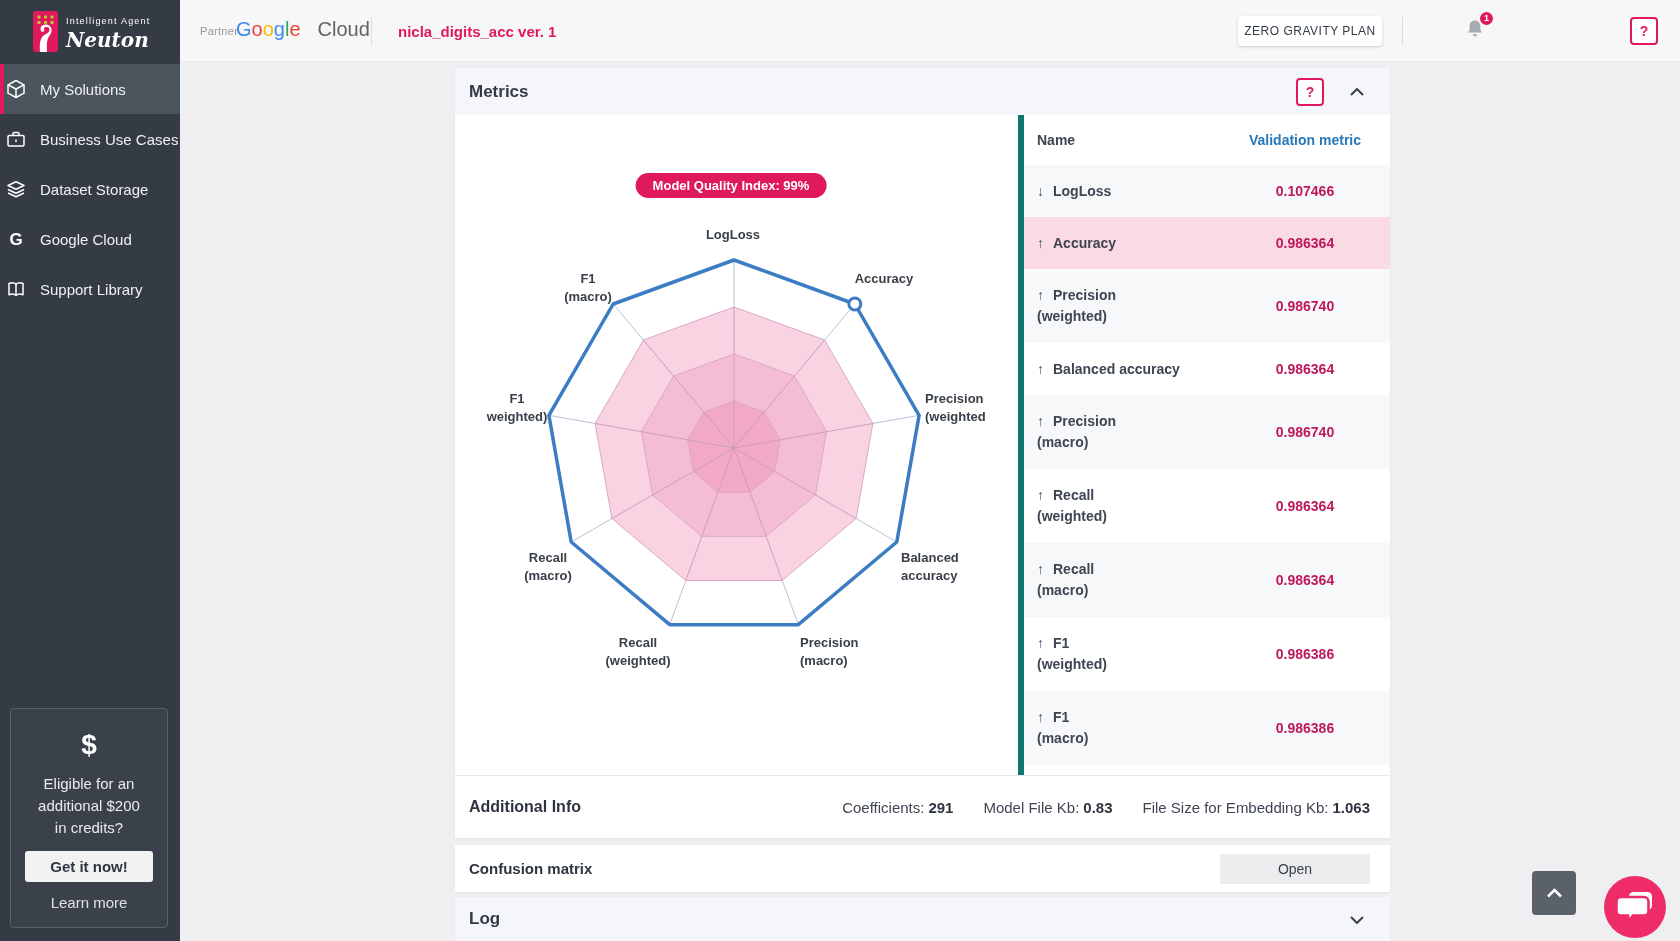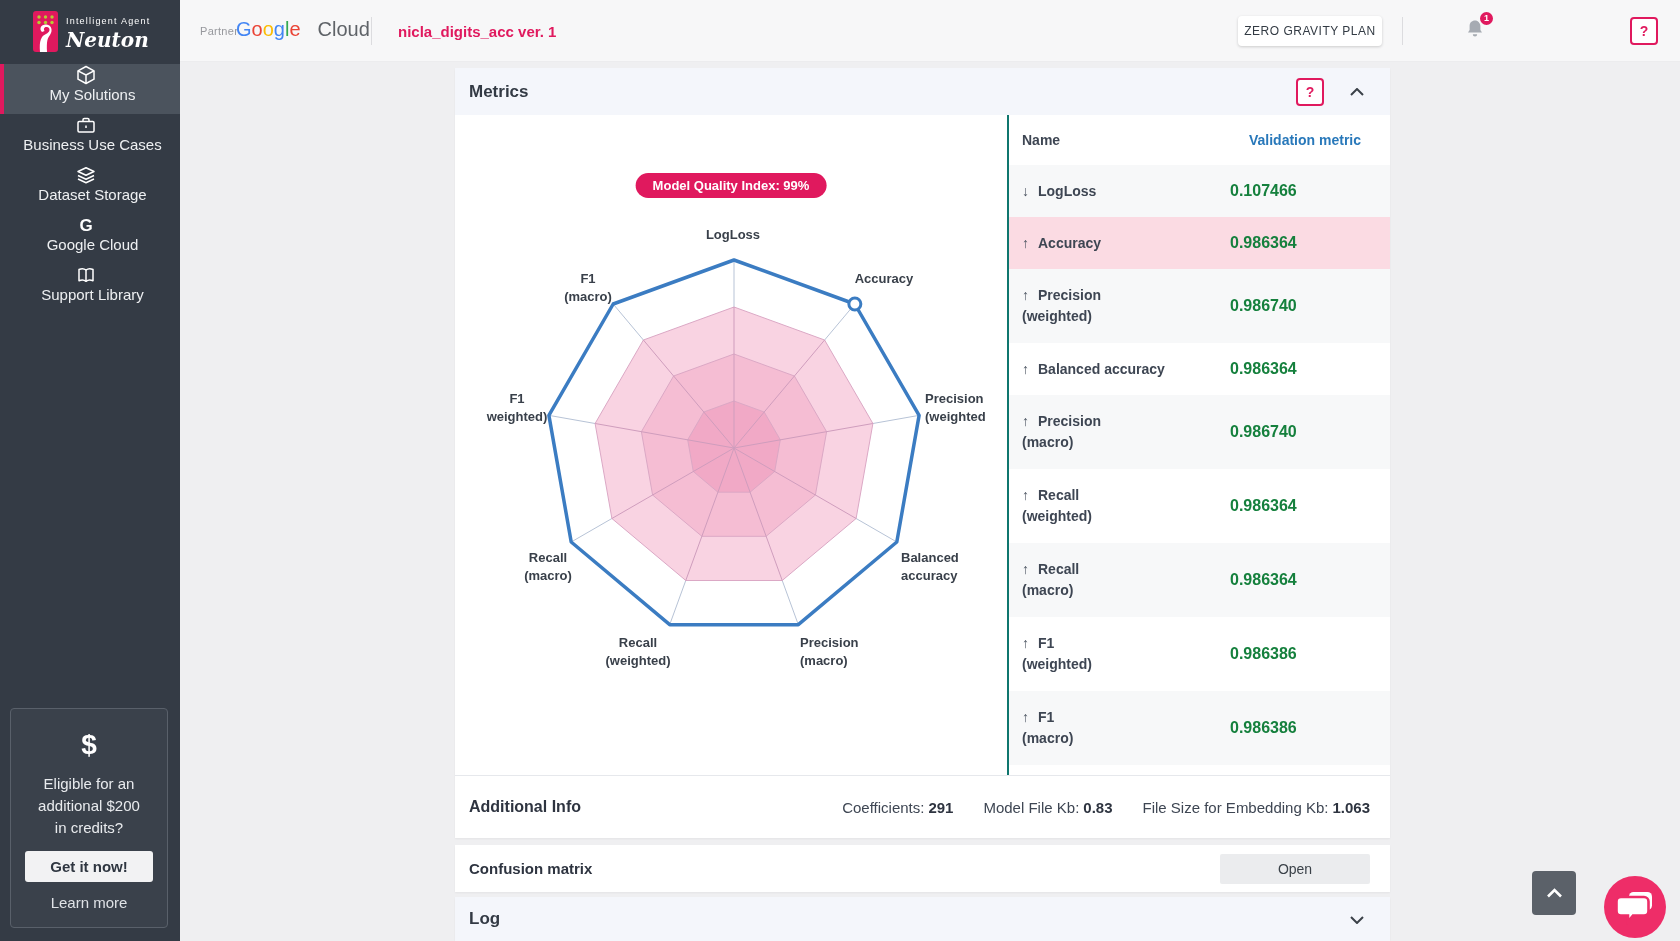--- a/index.html
+++ b/index.html
@@ -8,21 +8,21 @@
   .page { position:relative; width:1680px; height:941px; }
 
   
   .sidebar { position:absolute; left:0; top:0; width:180px; height:941px; background:#343b45; z-index:5; }
   .logo { position:relative; height:62px; cursor:pointer; }
   .logo-mark { position:absolute; left:33px; top:11px; width:25px; height:41px; background:#e0195e; border-radius:3px; }
   .logo-text { position:absolute; left:66px; top:16px; color:#fff; }
   .lt1 { font-size:9px; letter-spacing:1.2px; white-space:nowrap; }
   .lt2 { font-family:"DejaVu Serif", serif; font-style:italic; font-weight:bold; font-size:20px; margin-top:2px; }
   .nav { position:absolute; top:64px; left:0; width:100%; }
-  .nav-item { position:relative; height:50px; display:flex; align-items:center; padding-left:5px; cursor:pointer; color:#eef0f2;flex-direction:column; }
+  .nav-item { position:relative; height:50px; display:flex; align-items:center; padding-left:5px; cursor:pointer; color:#eef0f2; }
   .nav-item.active { background:#4b535d; }
   .nav-item.active::before { content:""; position:absolute; left:0; top:0; width:4px; height:100%; background:#e0195e; }
   .nav-icon { width:22px; height:22px; margin-right:13px; flex:0 0 auto; display:flex; align-items:center; justify-content:center; }
   .nav-label { font-size:15px; white-space:nowrap; }
   .promo { position:absolute; left:10px; top:708px; width:158px; height:220px; border:1px solid #59606a; border-radius:4px; background:#3a414b; text-align:center; color:#e9ebee; }
   .promo-icon { font-size:28px; font-weight:bold; color:#fff; margin-top:20px; }
   .promo-lines { margin-top:12px; font-size:15px; line-height:22px; }
   .promo-btn { display:block; margin:12px auto 0; width:128px; height:31px; background:#f2f2f3; border:none; border-radius:3px; font-family:inherit; font-size:15px; font-weight:bold; color:#2f3640; cursor:pointer; }
   .promo-link { margin-top:12px; font-size:15px; color:#dfe2e6; cursor:pointer; }
 
@@ -47,31 +47,31 @@
   .metrics-card { top:6px; height:770px; }
   .sec-head { height:47px; display:flex; align-items:center; padding:0 24px 0 14px; background:#f4f6fb; }
   .sec-title { font-size:17px; font-weight:600; color:#333a44; flex:1; }
   .mt-help { width:28px; height:28px; }
   .chev-btn { background:none; border:none; cursor:pointer; margin-left:24px; padding:2px; }
 
   .card-body { position:relative; height:660px; display:flex; }
   .chart-panel { position:relative; width:552px; height:660px; }
   .mqi-badge { position:absolute; left:50%; top:58px; transform:translateX(-50%); background:#e0195e; color:#fff; font-size:13px; font-weight:bold; line-height:25px; padding:0 17px; border-radius:13px; white-space:nowrap; }
 
-  .table-panel { width:383px; border-left:2px solid #0f766e; }
+  .table-panel { width:383px; border-left:6px solid #0f766e;margin-left:11px; }
   .thead { height:50px; display:flex; align-items:center; padding-left:13px; }
   .th-name { font-size:14px; font-weight:600; color:#3e4653; }
   .th-metric { width:150px; margin-left:auto; margin-right:10px; text-align:center; font-size:14px; font-weight:600; color:#2878ba; cursor:pointer; }
   .trow { display:flex; align-items:center; padding-left:13px; height:52px; cursor:pointer; }
   .trow.two { height:74px; }
   .trow.alt { background:#f7f8f9; }
   .trow.hl { background:#fbdbe3; }
   .tname { font-size:14px; font-weight:600; color:#3e4653; line-height:21px; }
   .dir { display:inline-block; margin-right:9px; font-weight:600; color:#4a5360; }
-  .tval { width:150px; margin-left:auto; margin-right:10px; text-align:left; font-size:16px; font-weight:bold; color:#15803d; }
+  .tval { width:150px; margin-left:auto; margin-right:10px; text-align:center; font-size:14px; font-weight:bold; color:#be185d; }
 
   .addinfo { height:63px; border-top:1px solid #e6e8ec; display:flex; align-items:center; padding:0 20px 0 14px; }
   .ai-title { font-size:16px; font-weight:bold; color:#2e3440; }
   .ai-stats { margin-left:auto; display:flex; gap:30px; font-size:15px; color:#3e4653; }
   .ai-stats b { color:#2e3440; margin-left:4px; }
 
   .conf-card { top:783px; height:47px; display:flex; align-items:center; padding:0 20px 0 14px;gap:16px; }
   .conf-title { font-size:15px; font-weight:bold; color:#2e3440; }
   .open-btn { margin-left:auto; width:150px; height:30px; background:#ebecee; border:none; border-radius:2px; font-family:inherit; font-size:14px; color:#3a4148; cursor:pointer; }
 

